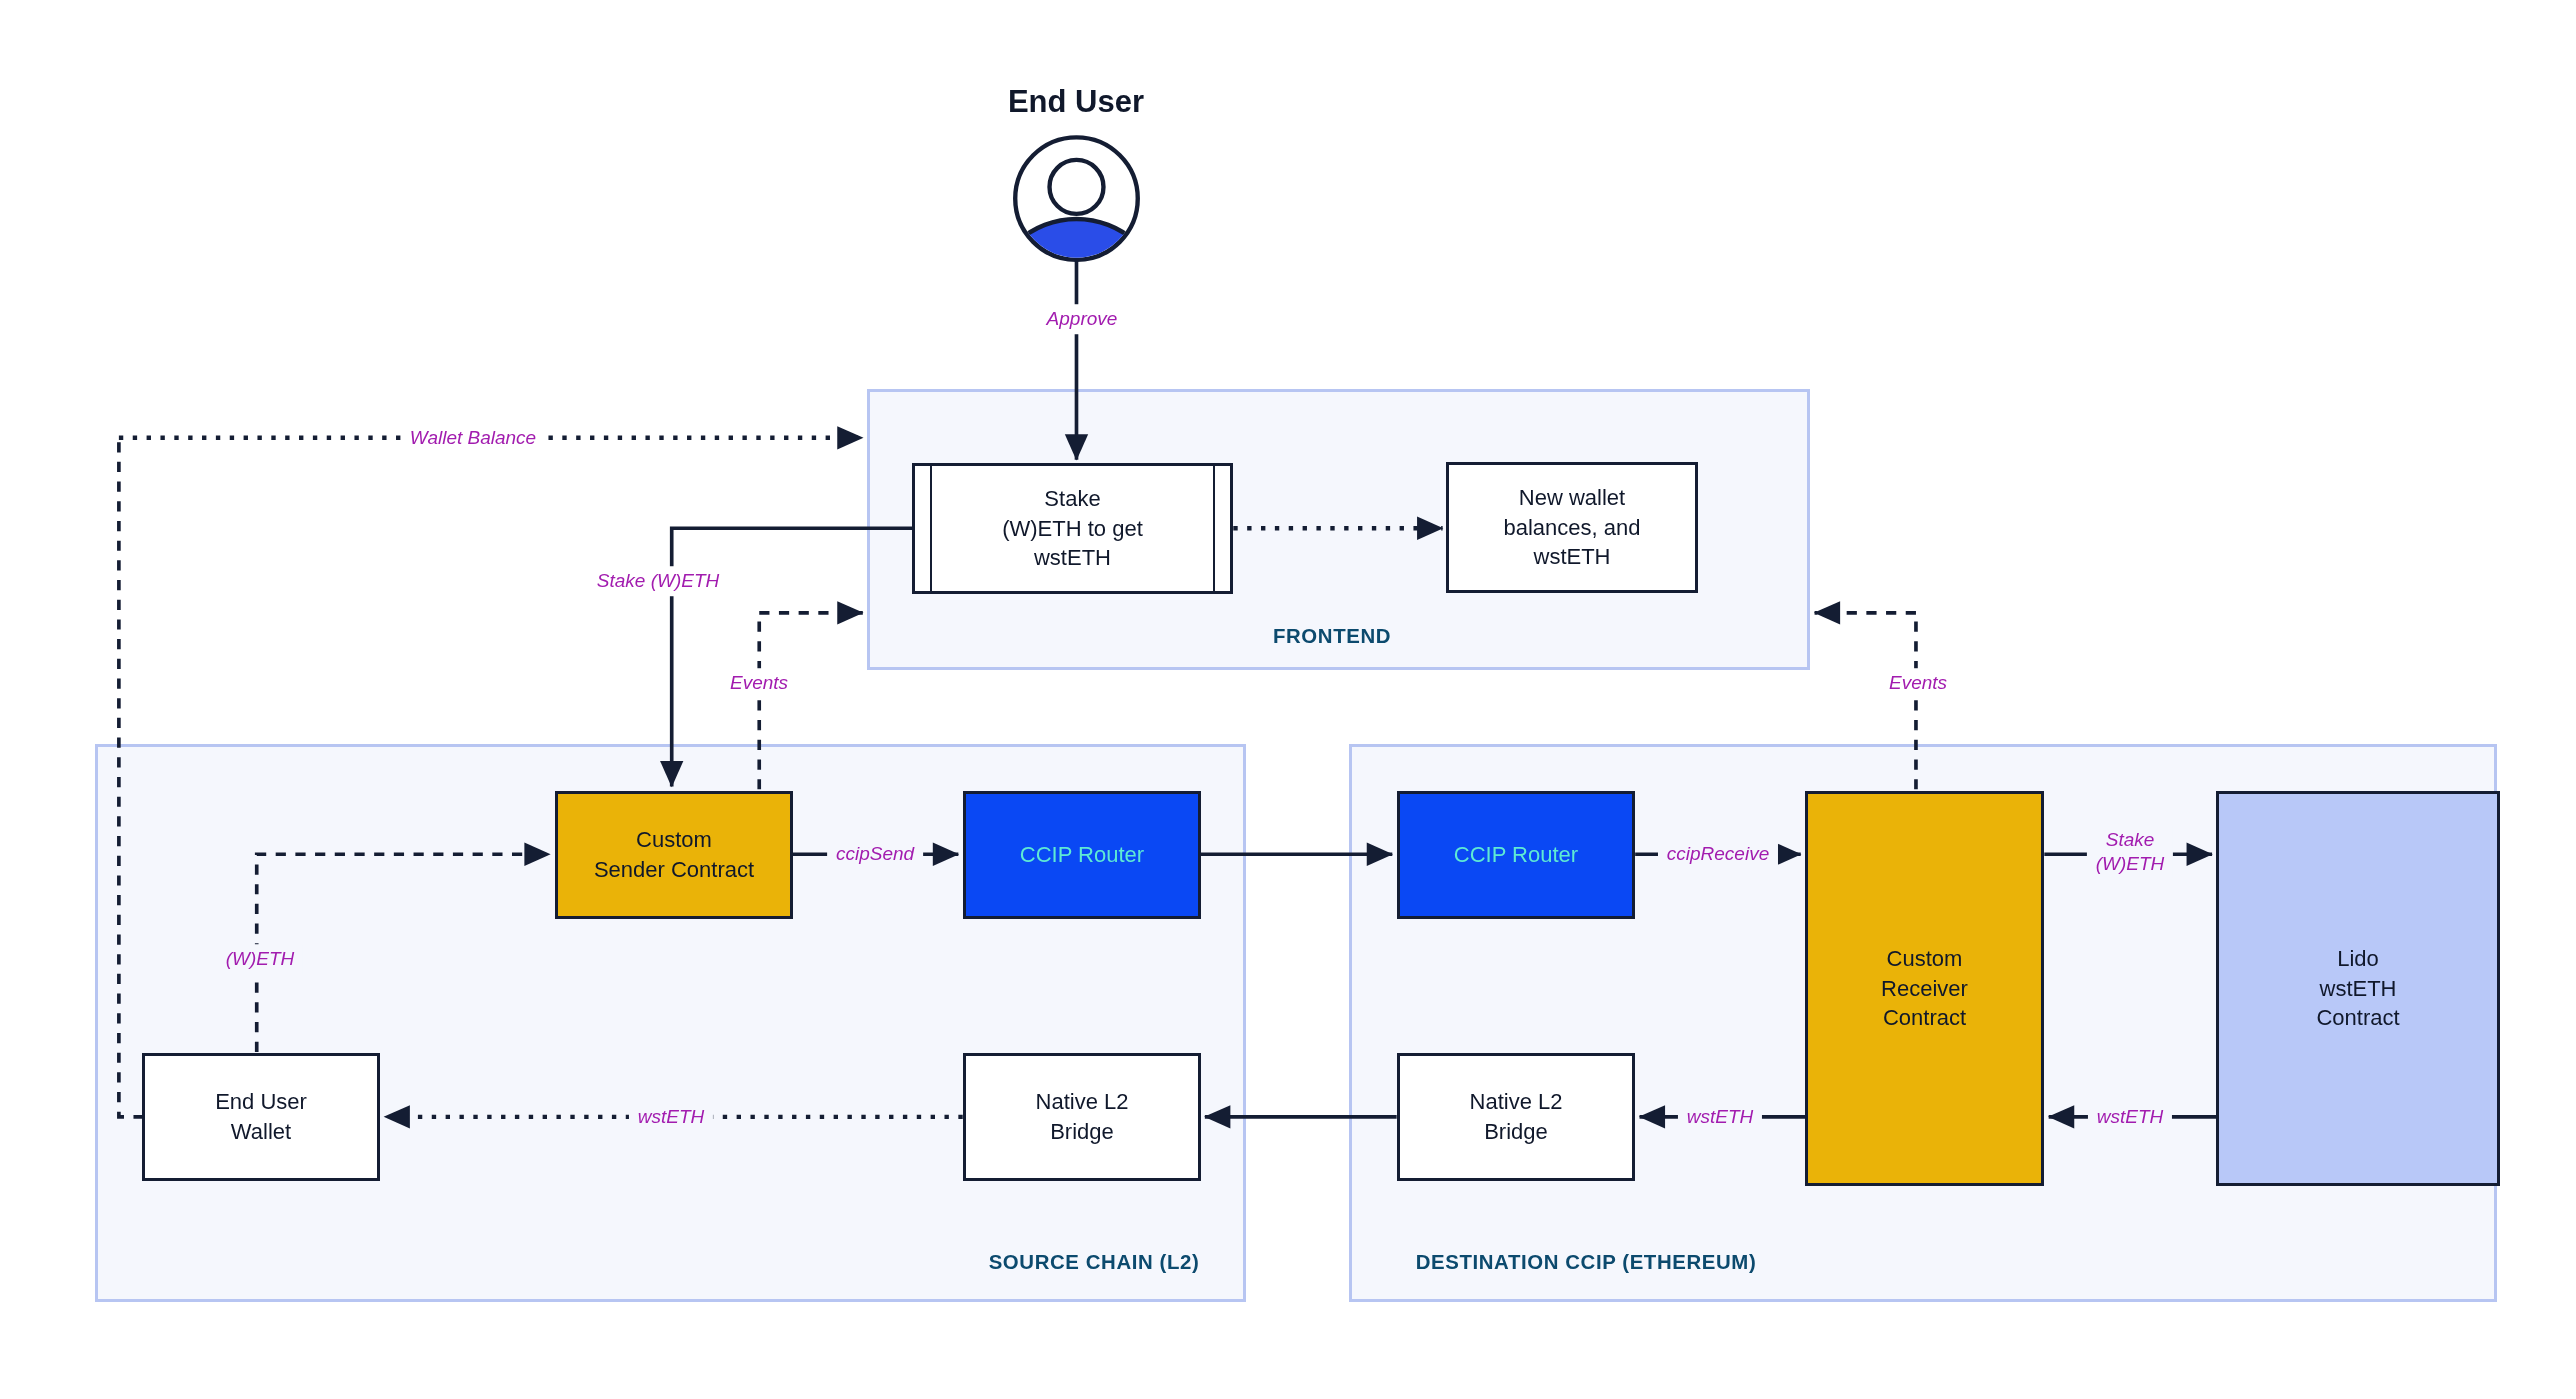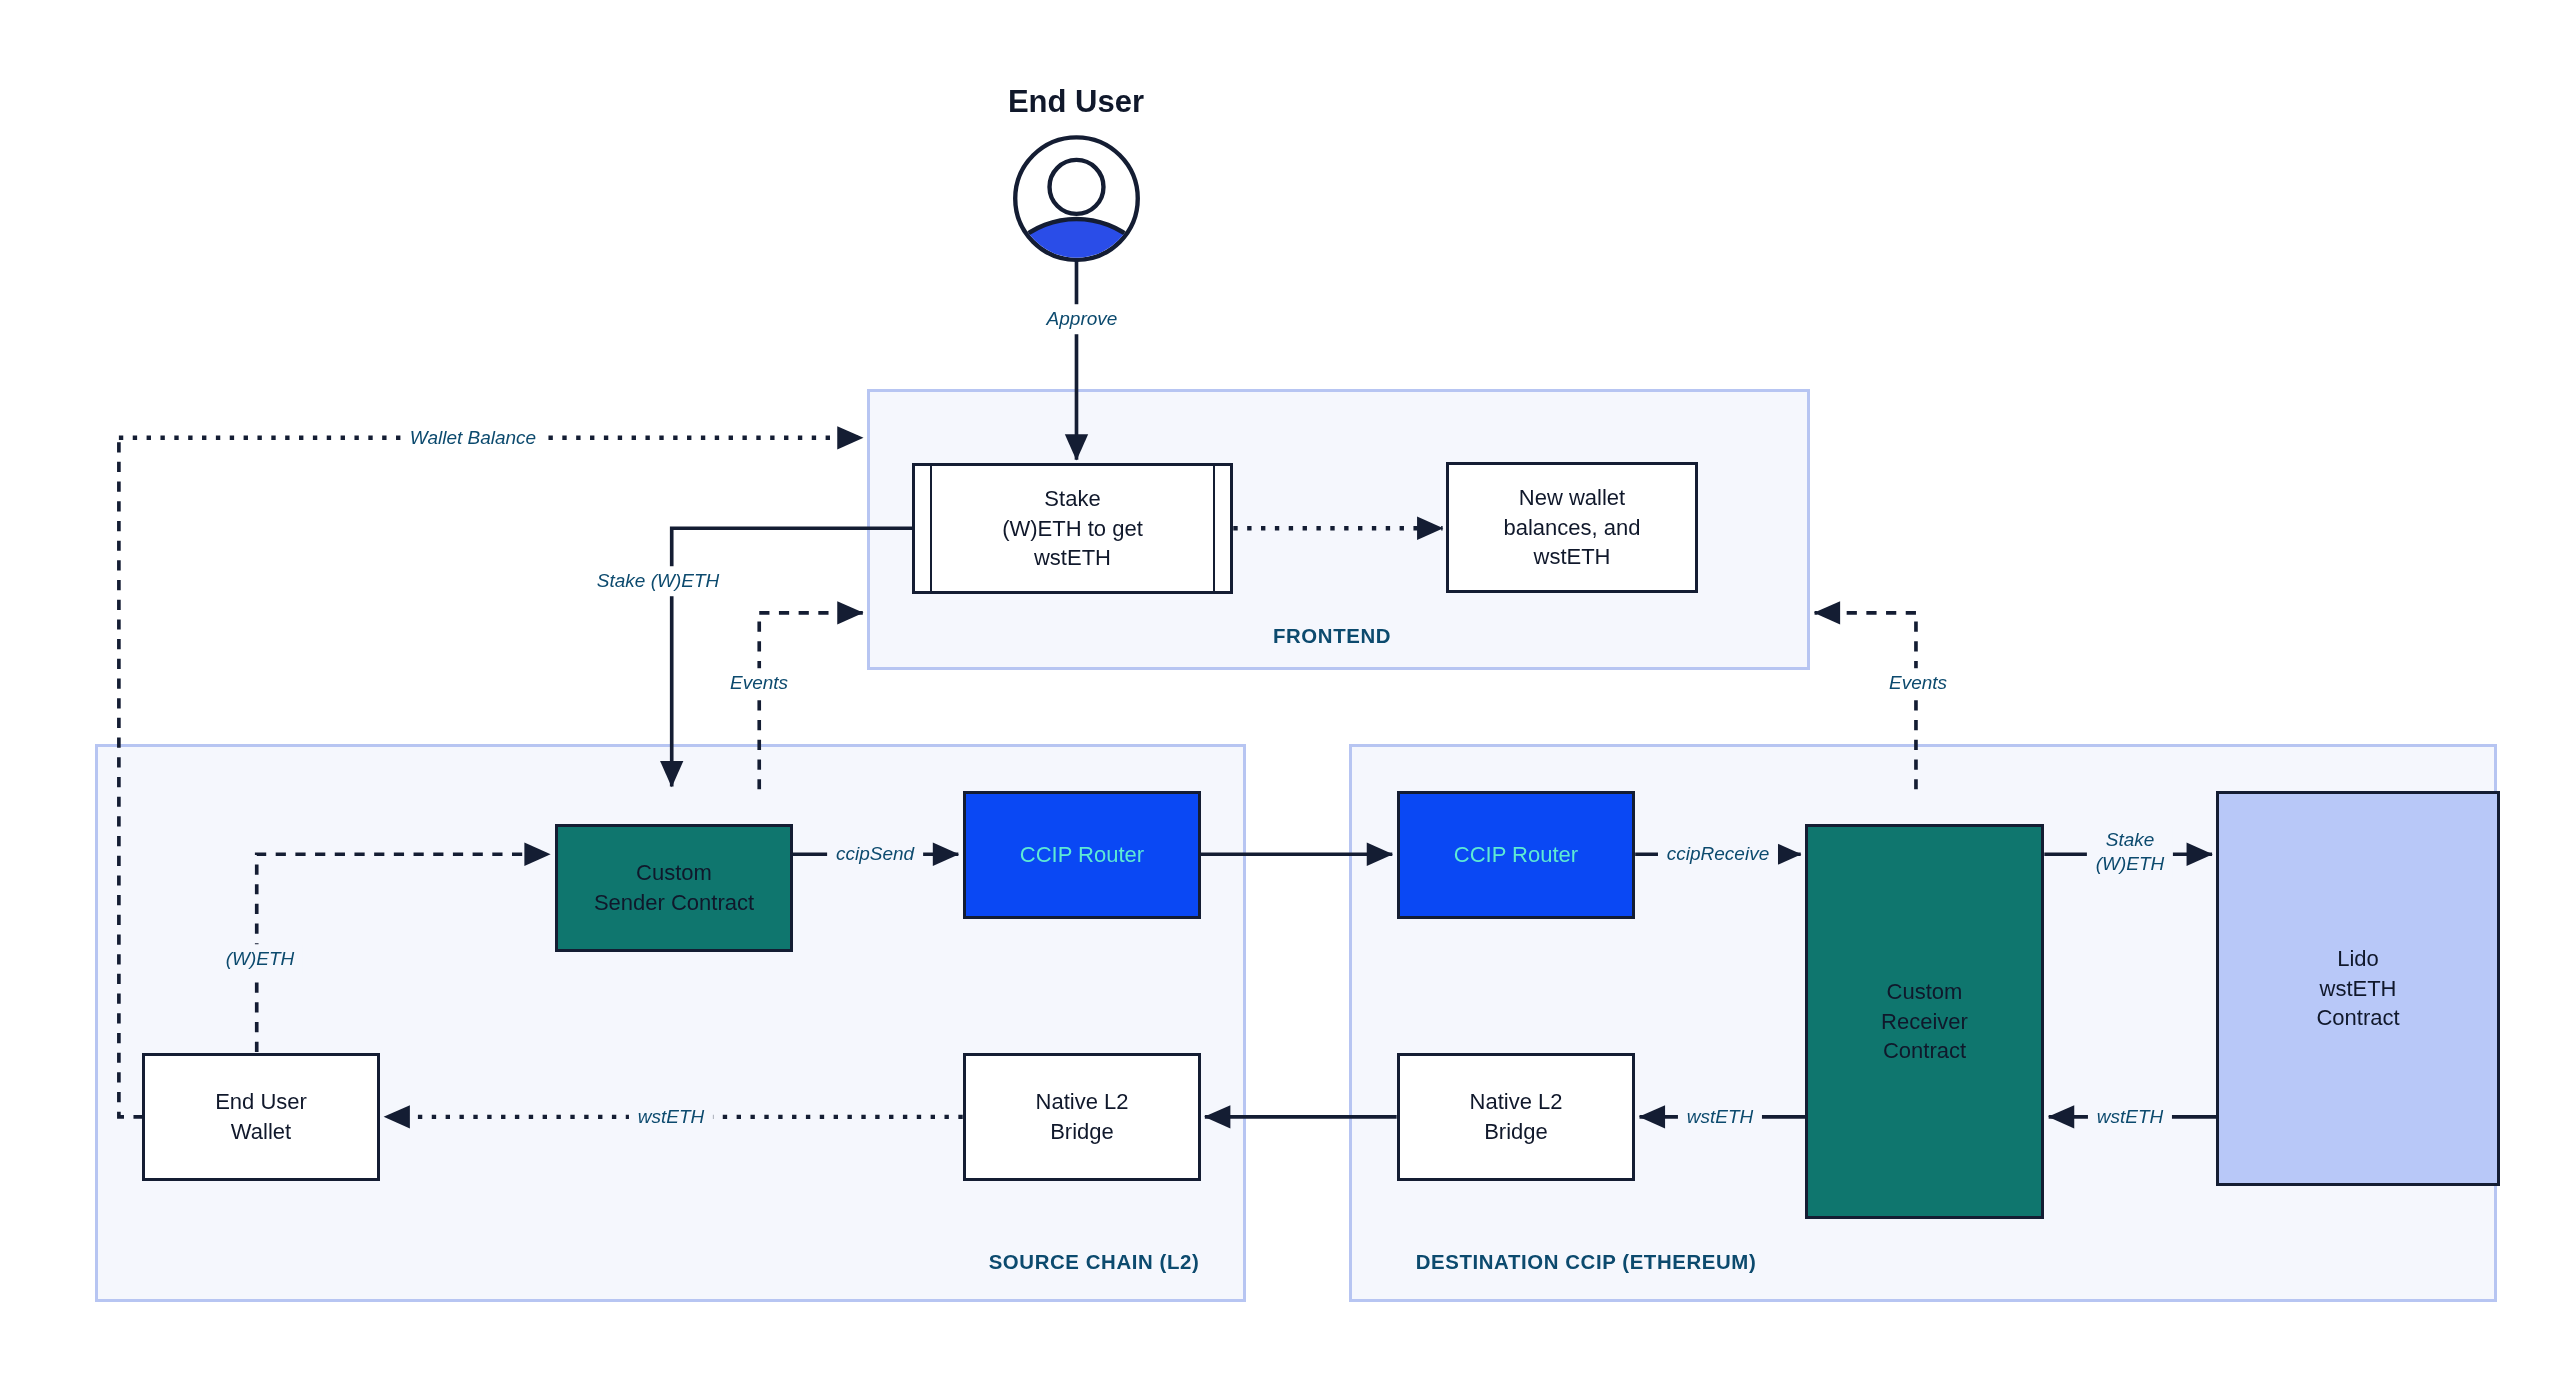--- a/index.html
+++ b/index.html
@@ -59,41 +59,41 @@
     justify-content: center;
     text-align: center;
     box-sizing: border-box;
     background: #ffffff;
     border: 3.6px solid #141d33;
     font-size: 22px;
     line-height: 1.35;
     white-space: pre-line;
     z-index: 3;
   }
-  .node.yellow   { background: #0f766e; margin-top: 33px; }
+  .node.yellow   { background: #eab308; }
   .node.blue     { background: #0a48f4; color: #5eead4; }
   .node.lavender { background: #b8c8f8; }
   
   .subroutine::before, .subroutine::after {
     content: "";
     position: absolute;
     top: 0; bottom: 0;
     width: 2.9px;
     background: #141d33;
   }
   .subroutine::before { left: 14.6px; }
   .subroutine::after  { right: 14.6px; }
   
   .edge-label {
     position: absolute;
     transform: translate(-50%, -50%);
     font-size: 19px;
     font-style: italic;
     font-weight: 500;
-    color: #0c4a6e;
+    color: #a21caf;
     background: #ffffff;
     padding: 2.9px 8.8px;
     text-align: center;
     line-height: 1.25;
     white-space: pre-line;
     z-index: 4;
   }
   .edge-label.on-panel { background: #f5f7fd; }
   
   .actor-title {

